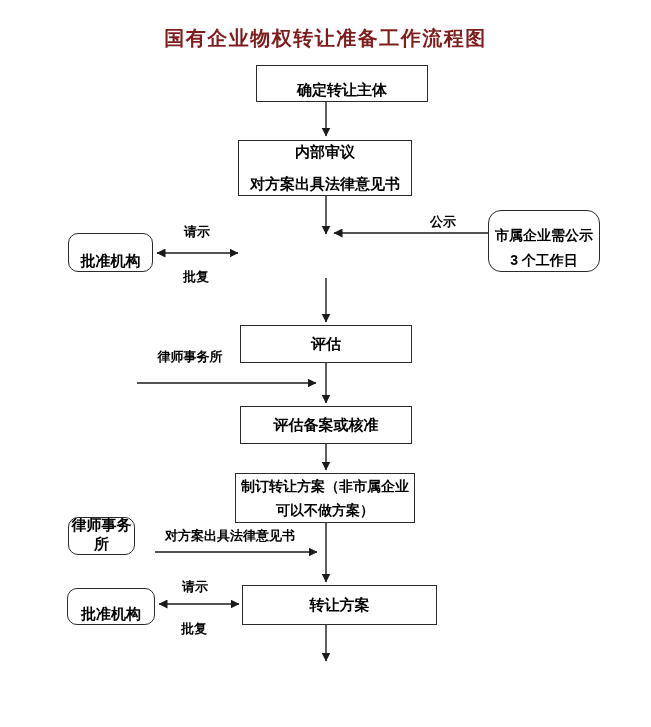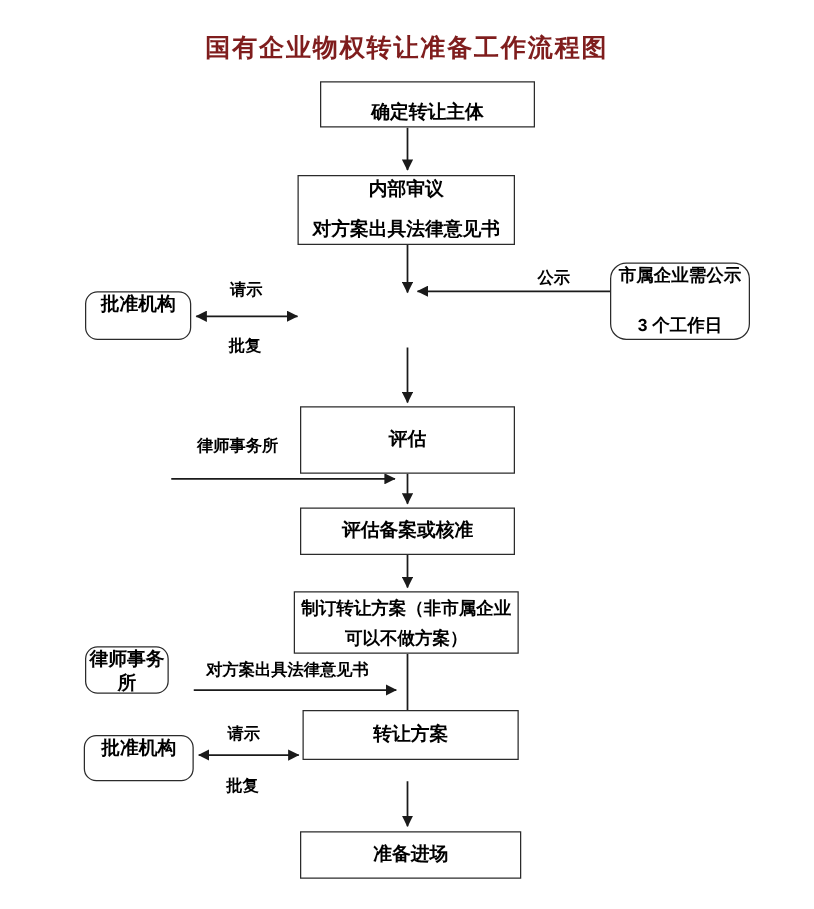--- a/index.html
+++ b/index.html
@@ -46,21 +46,21 @@
   .box.two-line { gap: 5px; }
   .rbox {
     position: absolute;
     box-sizing: border-box;
     border: 1.5px solid #2b2b2b;
     border-radius: 10px;
     background: #ffffff;
     display: flex;
     flex-direction: column;
     align-items: center;
-    justify-content: space-between;
+    justify-content: flex-end;
     text-align: center;
     font-weight: bold;
     font-size: 15px;
     color: #000000;
   }
   .rbox.notice {
     border-radius: 13px;
     font-size: 14px;
     line-height: 1.4;
     gap: 6px;
@@ -116,40 +116,37 @@
   <div class="box" style="left:256px; top:65px; width:172px; height:37px;justify-content:flex-end;">
     <span class="ln">确定转让主体</span>
   </div>
 
   <div class="box two-line" style="left:238px; top:140px; width:174px; height:56px;justify-content:space-between;">
     <span class="ln">内部审议</span>
     <span class="ln">对方案出具法律意见书</span>
   </div>
 
 
-  <div class="box" style="left:240px; top:325px; width:172px; height:54px;">
+  <div class="box" style="left:240px; top:325px; width:172px; height:38px;">
     <span class="ln">评估</span>
   </div>
 
   <div class="box" style="left:240px; top:406px; width:172px; height:38px;">
     <span class="ln">评估备案或核准</span>
   </div>
 
   <div class="box two-line" style="left:235px; top:473px; width:180px; height:50px; font-size:14px; gap:4px;">
     <span class="ln">制订转让方案（非市属企业</span>
     <span class="ln">可以不做方案）</span>
   </div>
 
-  <div class="box" style="left:242px; top:568px; width:173px; height:40px;">
+  <div class="box" style="left:242px; top:585px; width:195px; height:40px;">
     <span class="ln">转让方案</span>
   </div>
 
-  <div class="box" style="left:240px; top:665px; width:177px; height:38px;">
-    <span class="ln">准备进场</span>
-  </div>
 
   <div class="rbox" style="left:68px; top:233px; width:85px; height:39px;">
     <span class="ln">批准机构</span>
   </div>
 
 
   <div class="rbox" style="left:68px; top:517px; width:67px; height:38px;">
     <span class="ln">律师事务所</span>
   </div>
 

